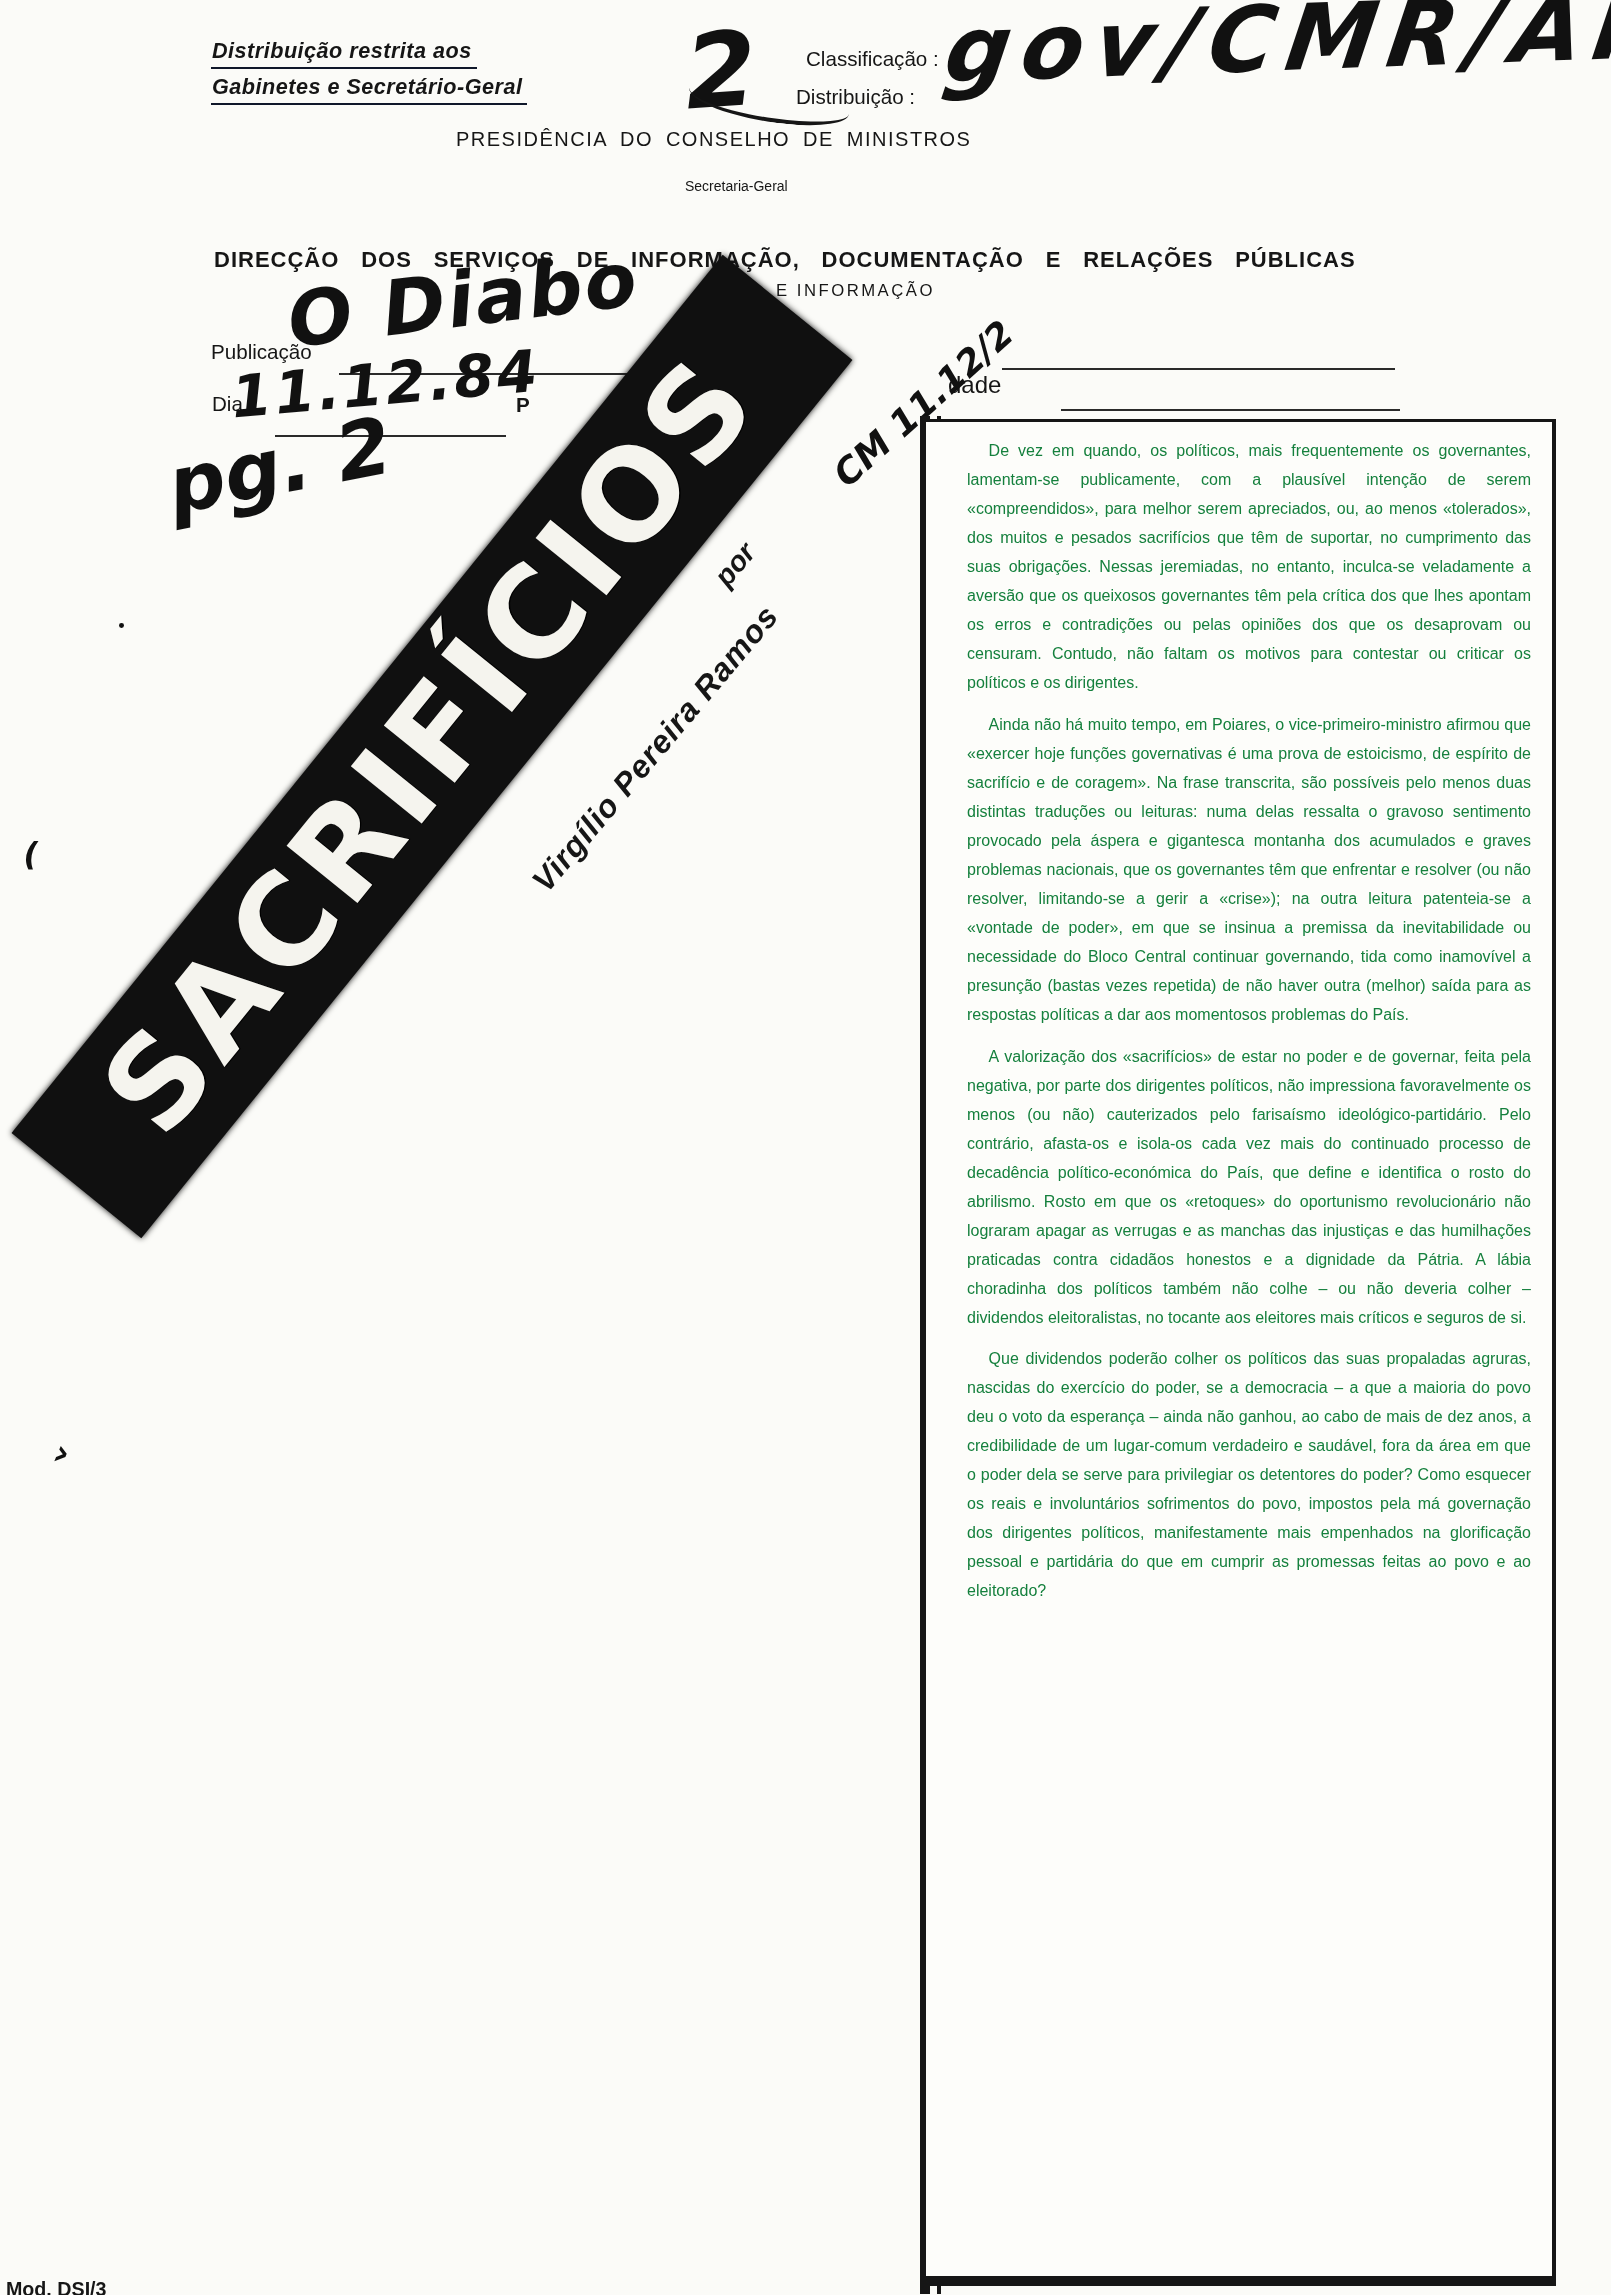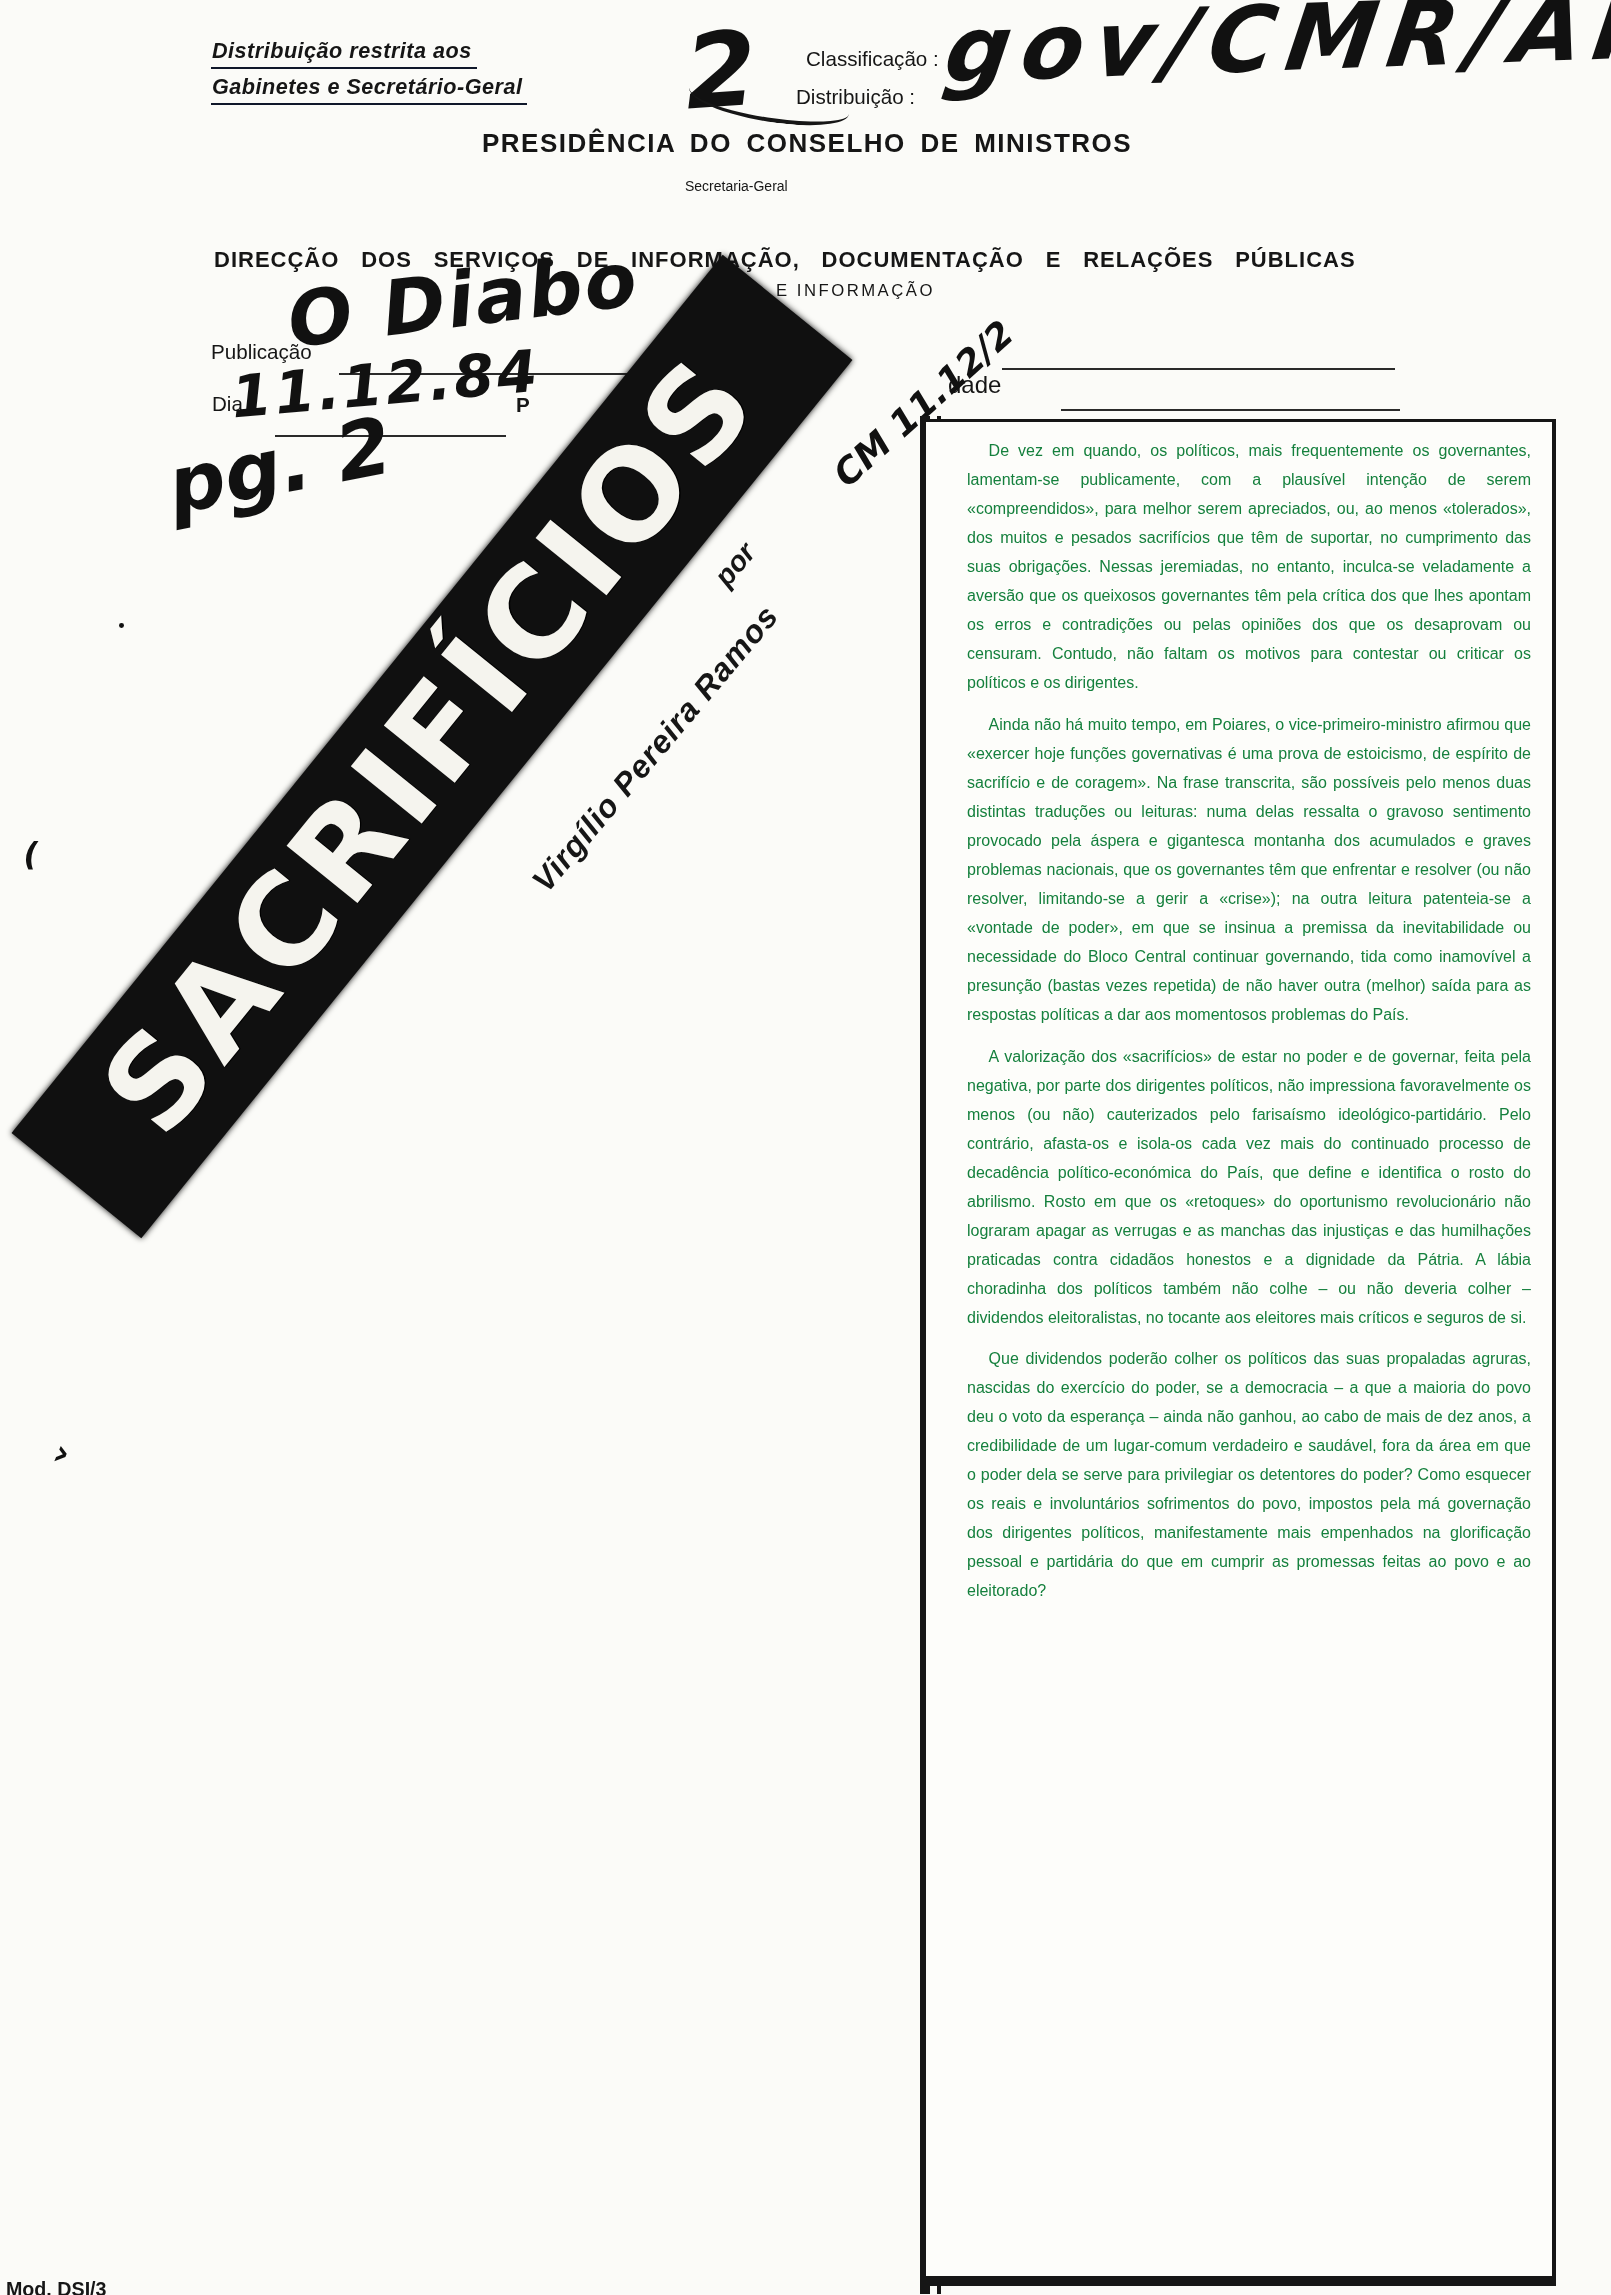--- a/index.html
+++ b/index.html
@@ -11,21 +11,21 @@
   .abs{position:absolute;}
   .hand{font-family:"DejaVu Sans",sans-serif;font-style:italic;font-weight:bold;color:#111;}
   
   .restrict{left:211px;top:38px;font-size:21.6px;font-weight:bold;font-style:italic;letter-spacing:0.5px;}
   .restrict .rline{display:inline-block;border-bottom:2px solid #0f172a;padding:0 4.9px 2.9px 1px;margin-bottom:4.9px;}
   .copy-num{left:685px;top:9.8px;font-size:103px;transform:rotate(-4deg);}
   .flourish{left:688px;top:79px;width:162px;height:39px;border-bottom:4.9px solid #161616;border-radius:0 0 60% 100%;transform:rotate(6deg);}
   .lbl-class{left:806px;top:47px;font-size:20.6px;}
   .lbl-dist{left:796px;top:85px;font-size:20.6px;}
   .scrawl{left:946px;top:-14.7px;font-size:91px;letter-spacing:10.8px;white-space:nowrap;transform:rotate(-2deg) skewX(-10deg);}
-  .org{left:482px;top:128px;font-size:26px;font-weight:bold;letter-spacing:1.5px;word-spacing:5.9px;}
+  .org{left:456px;top:128px;font-size:20px;font-weight:normal;letter-spacing:1.5px;word-spacing:5.9px;}
   .org-sub{left:685px;top:178px;font-size:14px;}
   .dept{left:214px;top:219px;font-size:22px;font-weight:bold;letter-spacing:1px;word-spacing:14.7px;margin-top:28px;}
   .svc-frag{left:776px;top:281px;font-size:16.7px;font-weight:normal;letter-spacing:2.5px;}
   
   .lbl-pub{left:211px;top:340px;font-size:20.6px;}
   .rule{border-bottom:2px solid #2a2a2a;height:0;}
   .rule-pub{left:339px;top:373px;width:427px;}
   .pub-value{left:287px;top:255px;font-size:76px;transform:rotate(-7deg);letter-spacing:2px;}
   .dade-frag{left:948px;top:338px;font-size:24px;margin-top:33px;}
   .rule-d1{left:1002px;top:368px;width:393px;}

